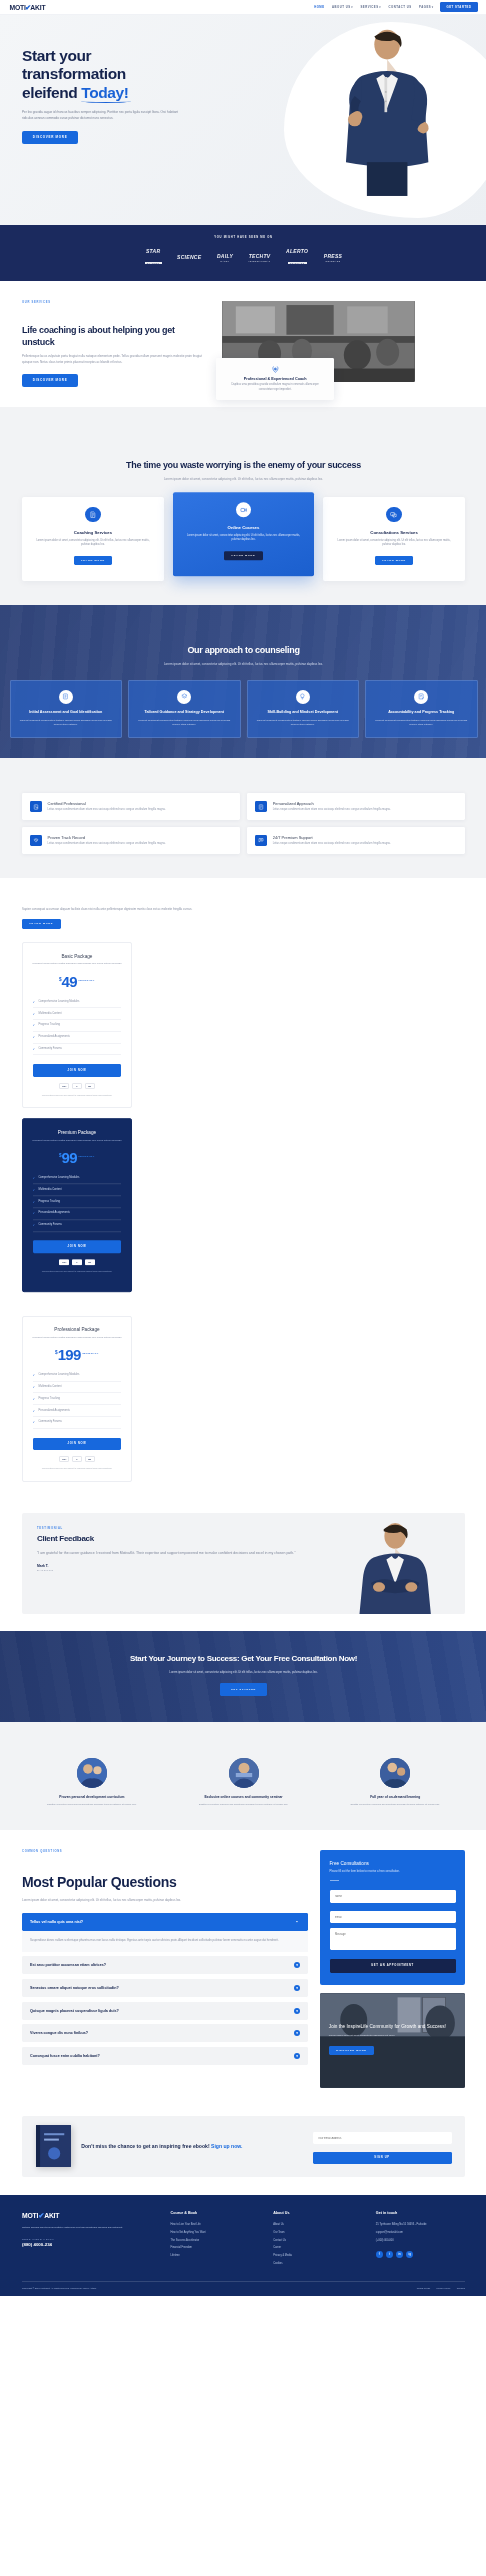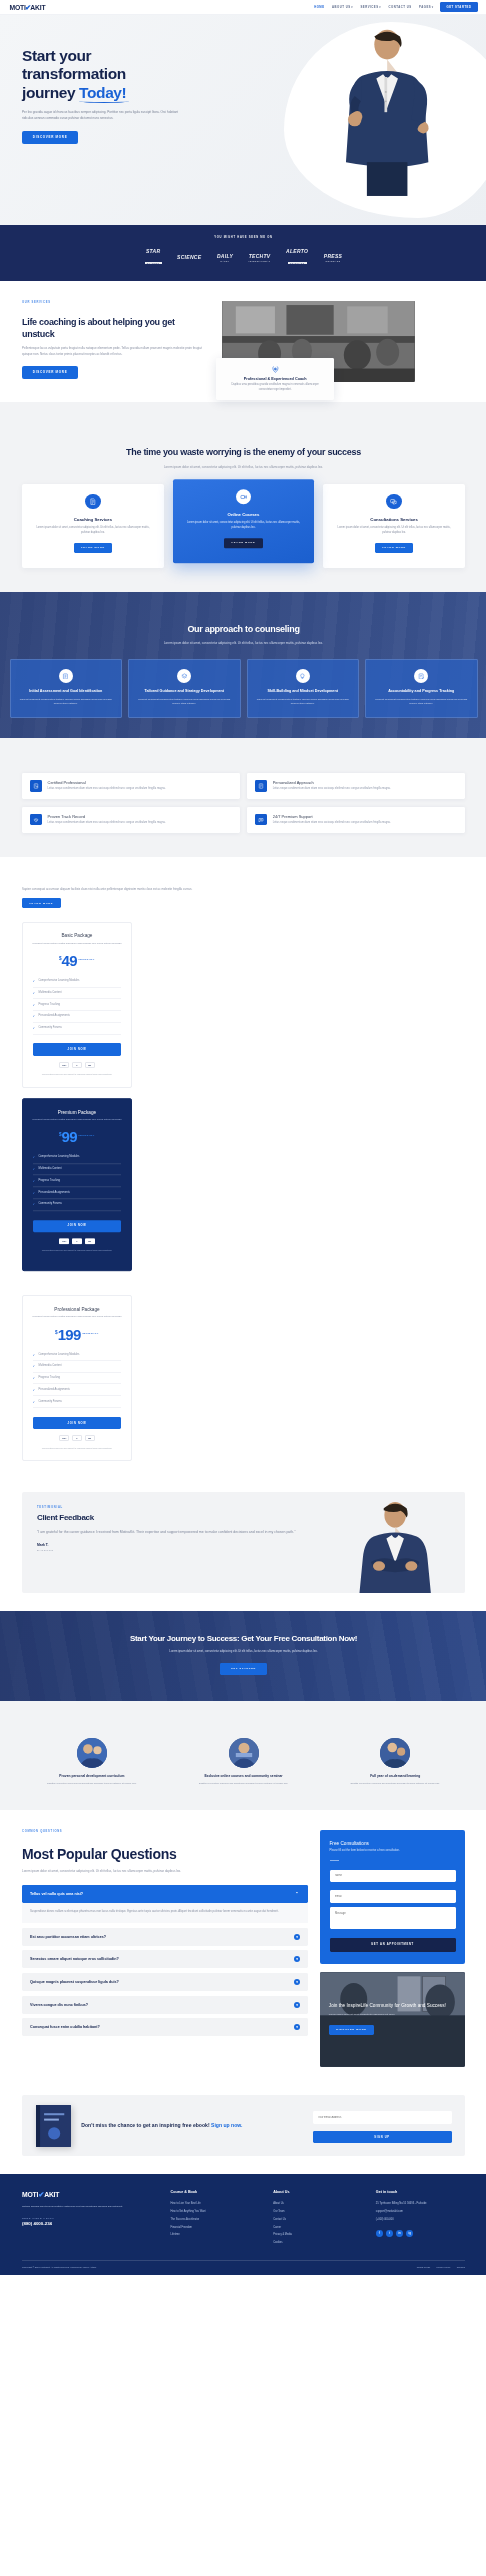--- a/index.html
+++ b/index.html
@@ -54,21 +54,21 @@
   .logobar-title { color:#fff; font-size:2.7px; letter-spacing:0.7px; font-weight:bold; opacity:.92; }
   .logos { display:flex; justify-content:center; gap:15.5px; margin-top:9.5px; align-items:center; }
   .brand { color:#fff; text-align:center; opacity:.93; }
   .brand .bn { font-size:5px; font-weight:bold; font-style:italic; letter-spacing:0.3px; }
   .brand .bs { font-size:1.8px; letter-spacing:0.6px; margin-top:0.7px; background:#fff; color:#1b2a5e; display:inline-block; padding:0 2px; }
   .brand .plain { font-size:1.8px; letter-spacing:0.6px; margin-top:0.7px; }
 
   
   .sec { padding:20px 22px; }
   .eyebrow { color:#4b8ae8; font-size:2.7px; letter-spacing:0.7px; font-weight:bold; }
-  h2 { font-size:9px; line-height:1.26; font-weight:bold; letter-spacing:-0.3px; color:#15234d; margin-top:13px; }
+  h2 { font-size:9px; line-height:1.26; font-weight:bold; letter-spacing:-0.3px; color:#15234d; margin-top:21px; }
   .lead { font-size:3px; line-height:1.95; color:#8a91a3; margin-top:6px; }
   .twocol { display:flex; gap:13.5px; align-items:flex-start; }
   .twocol .left { width:186px; }
   .img-box { position:relative; width:193px; }
   .photo { width:100%; height:81px; background:#3c4450; border-radius:1.4px; position:relative; overflow:hidden; }
   .photo.gray { filter:grayscale(1); }
   .float-card {
     position:absolute; left:-5.4px; bottom:-17.6px; width:118px; background:#fdfdfd;
     box-shadow:0 2px 10.8px rgba(20,35,77,.12); padding:7.4px 8.8px; text-align:center; border-radius:1.4px;
   }
@@ -273,21 +273,21 @@
       <path d="M40 128 q-6 -16 4 -26 l9 8 q-6 9 -2 20 z" fill="#1f3157"></path>
       <circle cx="44" cy="137" r="10" fill="#c99b74"></circle>
       <path d="M38 130 q10 -10 16 -2 q4 8 -4 12 q-10 4 -12 -10z" fill="#c99b74"></path>
       <path d="M148 140 q8 6 4 14 q-6 7 -14 0 q-4 -8 10 -14z" fill="#c99b74"></path>
       <rect x="62" y="200" width="60" height="50" fill="#1a2a49"></rect>
     </svg>
     <div class="hero-left">
       <h1>
         <span>Start your</span><br>
         <span>transformation</span><br>
-        <span>journey </span><span class="today">Today!</span>
+        <span>eleifend </span><span class="today">Today!</span>
       </h1>
       <p>Per leo gravida augue id rhoncus faucibus semper adipiscing. Porttitor nec porta ligula suscipit litora. Orci habitant ridiculus aenean commodo curae pulvinar dictumst nunc senectus.</p>
       <button class="btn-blue">DISCOVER MORE</button>
     </div>
   </section>
 
   <section class="logobar">
     <div class="logobar-title">YOU MIGHT HAVE SEEN ME ON</div>
     <div class="logos">
       <div class="brand"><div class="bn">STAR</div><div class="bs">CHANNEL</div></div>

